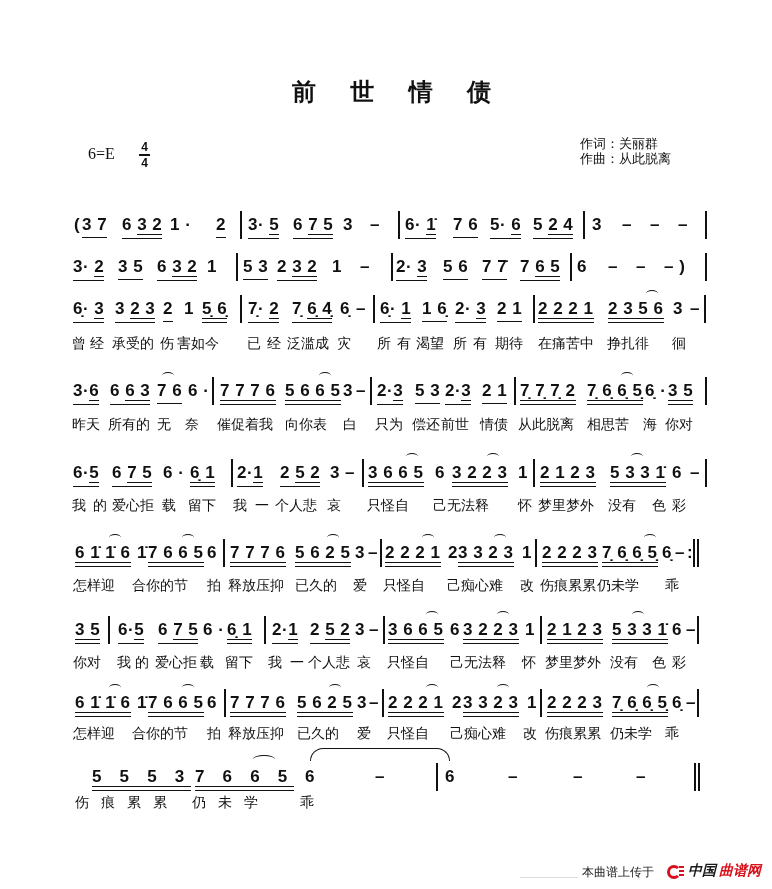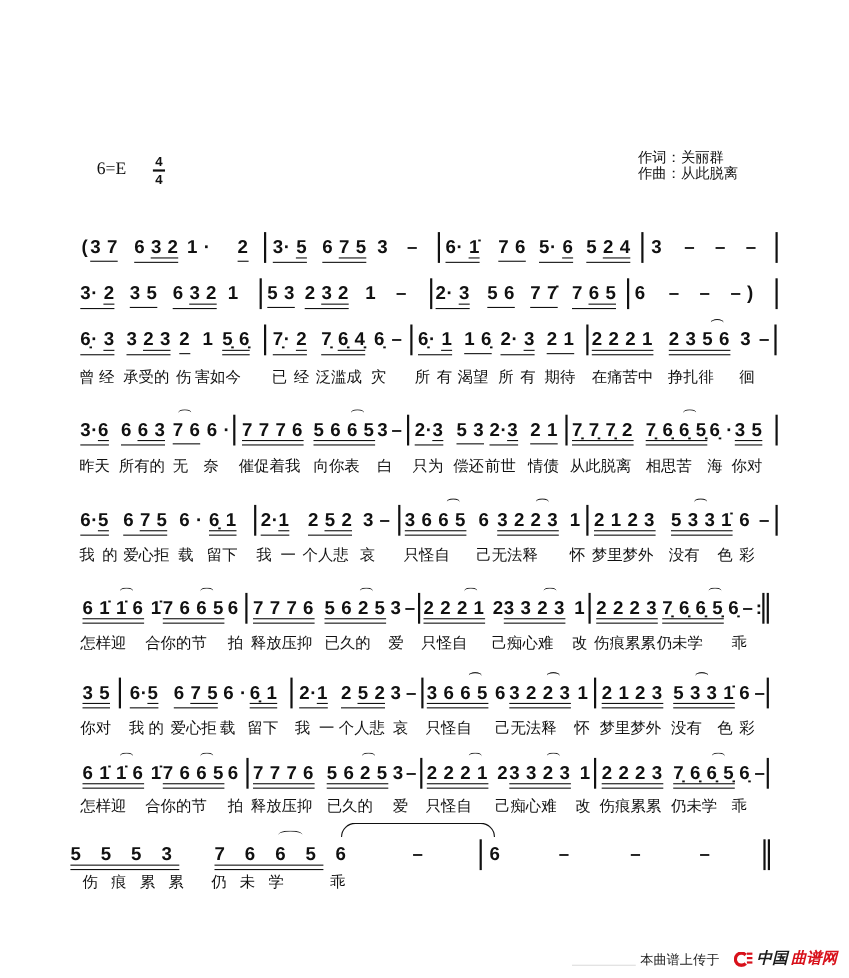--- a/index.html
+++ b/index.html
@@ -26,20 +26,21 @@
   .logo-c{position:absolute;left:667px;top:865px;width:8px;height:8px;border:3px solid #d8111b;border-right-color:transparent;border-radius:50%;}
   .logo-lines{position:absolute;left:679px;top:866px;width:5px;height:2px;background:#d8111b;box-shadow:0 4px 0 #d8111b,0 8px 0 #d8111b;}
   .site-a{position:absolute;left:688px;top:862px;font:italic bold 14px "DejaVu Sans",sans-serif;color:#1a1a1a;}
   .site-b{position:absolute;left:719px;top:862px;font:italic bold 14px "DejaVu Sans",sans-serif;color:#d8111b;}
 </style>
 </head>
 <body>
 
 <div class="page">
 
+  <div class="title">前 世 情 债</div>
   <div class="key">6=E</div>
   <div class="ts">
     <div>4</div>
     <div class="tsline"></div>
     <div>4</div>
   </div>
   <div class="credit" style="top:136px">作词：关丽群</div>
   <div class="credit" style="top:151px">作曲：从此脱离</div>
 
   <div class="row" style="top:216px">
@@ -350,21 +351,21 @@
     <span class="ly" style="left:357px">爱</span>
     <span class="ly" style="left:387px">只怪自</span>
     <span class="ly" style="left:450px">己痴心难</span>
     <span class="ly" style="left:523px">改</span>
     <span class="ly" style="left:545px">伤痕累累</span>
     <span class="ly" style="left:610px">仍未学</span>
     <span class="ly" style="left:665px">乖</span>
   </div>
 
   <div class="row" style="top:768px">
-    <span class="g u wide" style="left:64px"><span class="b">5 5 5 3</span></span>
+    <span class="g u wide" style="left:92px"><span class="b">5 5 5 3</span></span>
     <div class="slur" style="left:253px;top:-13px;width:22px;height:7px"></div>
     <span class="g u wide" style="left:195px"><span class="b">7 6 6 5</span></span>
     <div class="tie"></div>
     <span class="g" style="left:305px">6</span>
     <span class="g" style="left:375px">–</span>
     <div class="bar" style="left:436px"></div>
     <span class="g" style="left:445px">6</span>
     <span class="g" style="left:508px">–</span>
     <span class="g" style="left:573px">–</span>
     <span class="g" style="left:636px">–</span>

